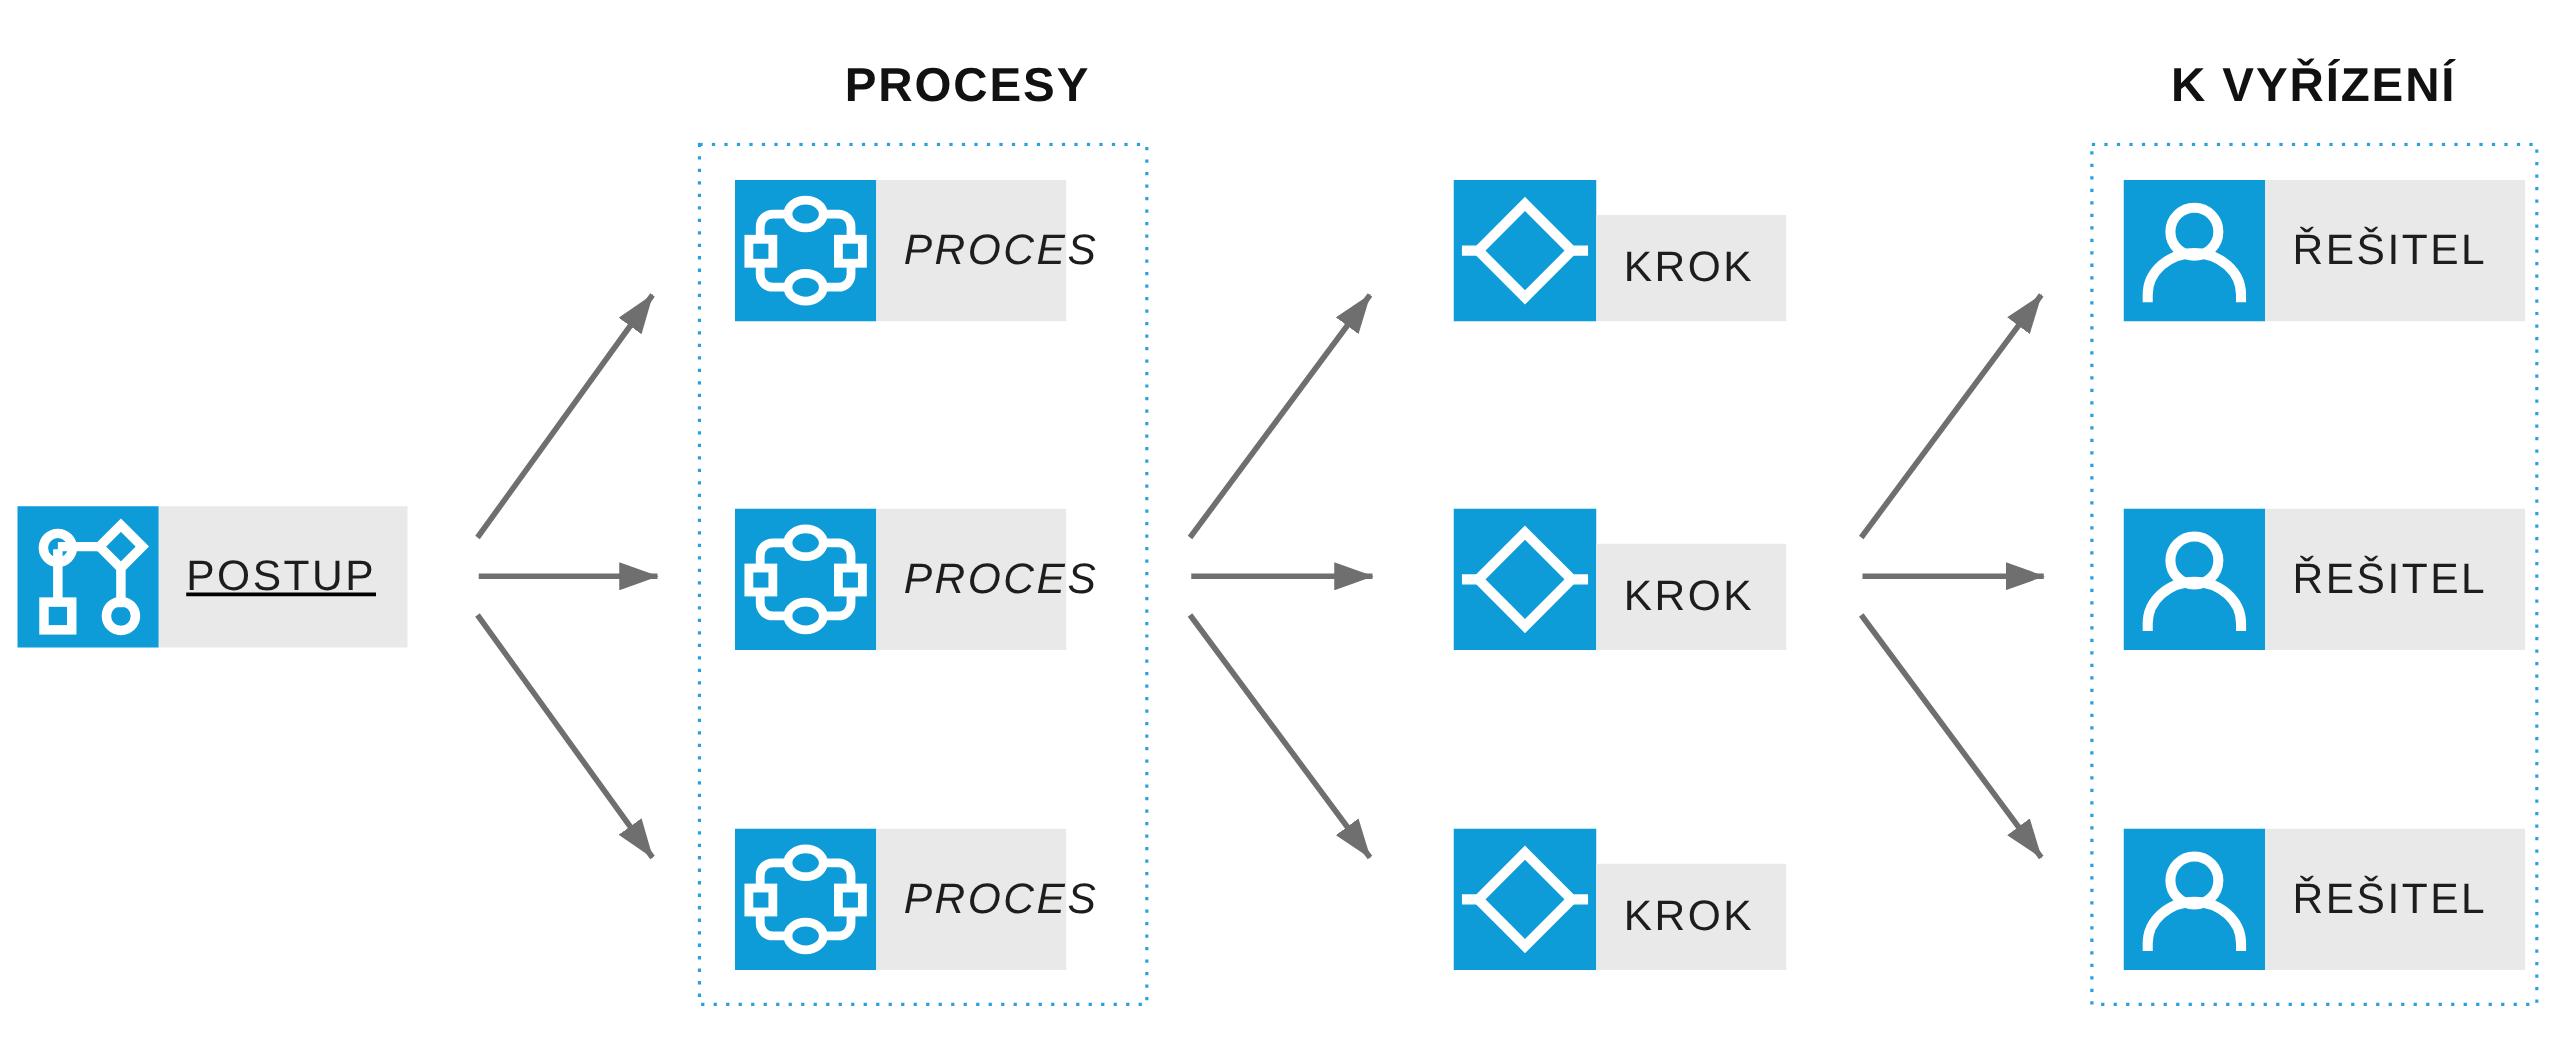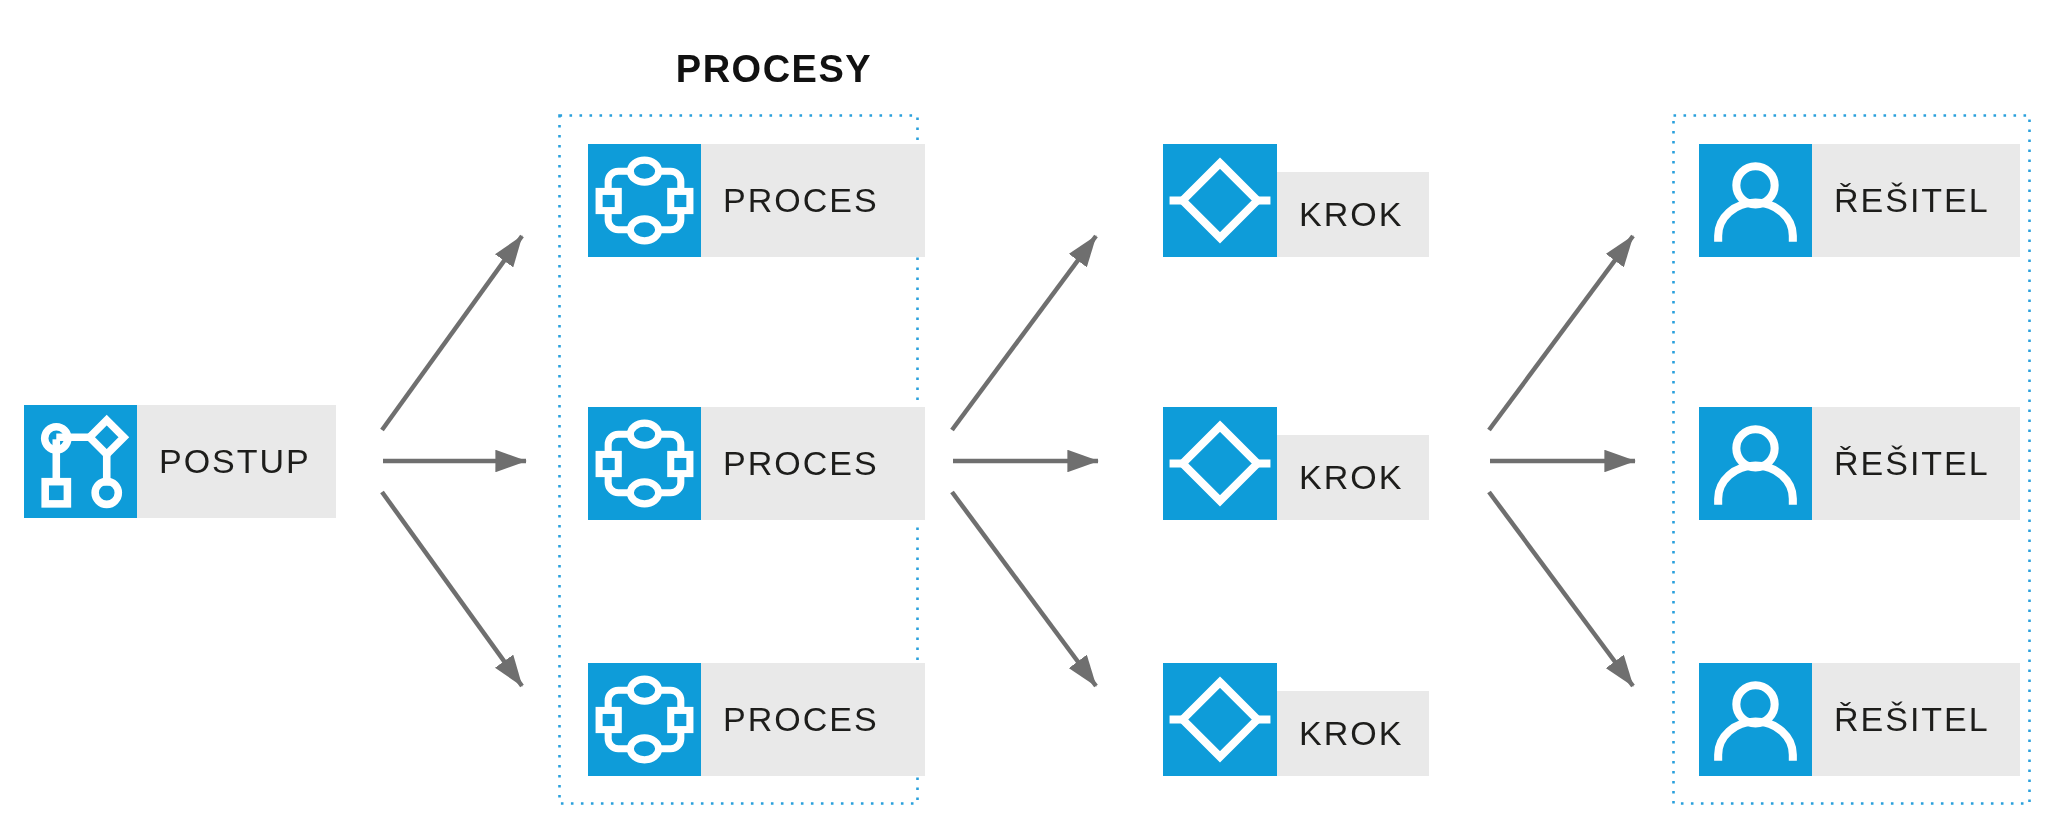--- a/index.html
+++ b/index.html
@@ -58,21 +58,21 @@
     display: flex;
     align-items: center;
     padding-left: 22px;
     font-size: 34px;
     letter-spacing: 2px;
     color: #1d1d1b;
     white-space: nowrap;
     box-sizing: border-box;
   }
   .node.postup  .node-label { width: 199px; }
-  .node.proces  .node-label { width: 224px; }
+  .node.proces  .node-label { width: 152px; font-style: italic; }
   .node.krok    .node-label { width: 152px; margin-top: 28px; }
   .node.resitel .node-label { width: 208px; }
   .node.krok .node-icon { width: 114px; }
 </style>
 </head>
 <body>
 
 <div class="canvas">
 
   <svg class="overlay" viewBox="0 0 2049 838">
@@ -96,27 +96,28 @@
     </g>
   </svg>
 
   <div class="group-title" style="left:738px; top:48px;margin-left:36px;">PROCESY</div>
   <div class="group" style="left:558px; top:114px; width:361px; height:691px;">
     <svg width="361" height="691">
       <rect x="1.5" y="1.5" width="358" height="688" fill="none" stroke="#2aa0dc" stroke-width="2.6" stroke-dasharray="2.6 7.4"></rect>
     </svg>
   </div>
 
+  <div class="group-title" style="left:1851px; top:48px;">K VYŘÍZENÍ</div>
   <div class="group" style="left:1672px; top:114px; width:359px; height:691px;">
     <svg width="359" height="691">
       <rect x="1.5" y="1.5" width="356" height="688" fill="none" stroke="#2aa0dc" stroke-width="2.6" stroke-dasharray="2.6 7.4"></rect>
     </svg>
   </div>
 
-  <div class="node postup" style="left:24px; top:405px;">
+  <div class="node postup" style="left:14px; top:405px;text-decoration:underline;">
     <div class="node-icon">
       <svg width="113" height="113" viewBox="0 0 112 112">
         <g stroke="#ffffff" stroke-width="7.5" fill="none">
           <line x1="32" y1="32" x2="68" y2="32"></line>
           <line x1="32" y1="34" x2="32" y2="78"></line>
           <line x1="82" y1="46" x2="82" y2="80"></line>
           <circle cx="32" cy="33" r="11.5"></circle>
           <path d="M82,15 L99,32 L82,49 L65,32 Z"></path>
           <rect x="21" y="76" width="22" height="22"></rect>
           <circle cx="82" cy="87" r="11.5"></circle>

